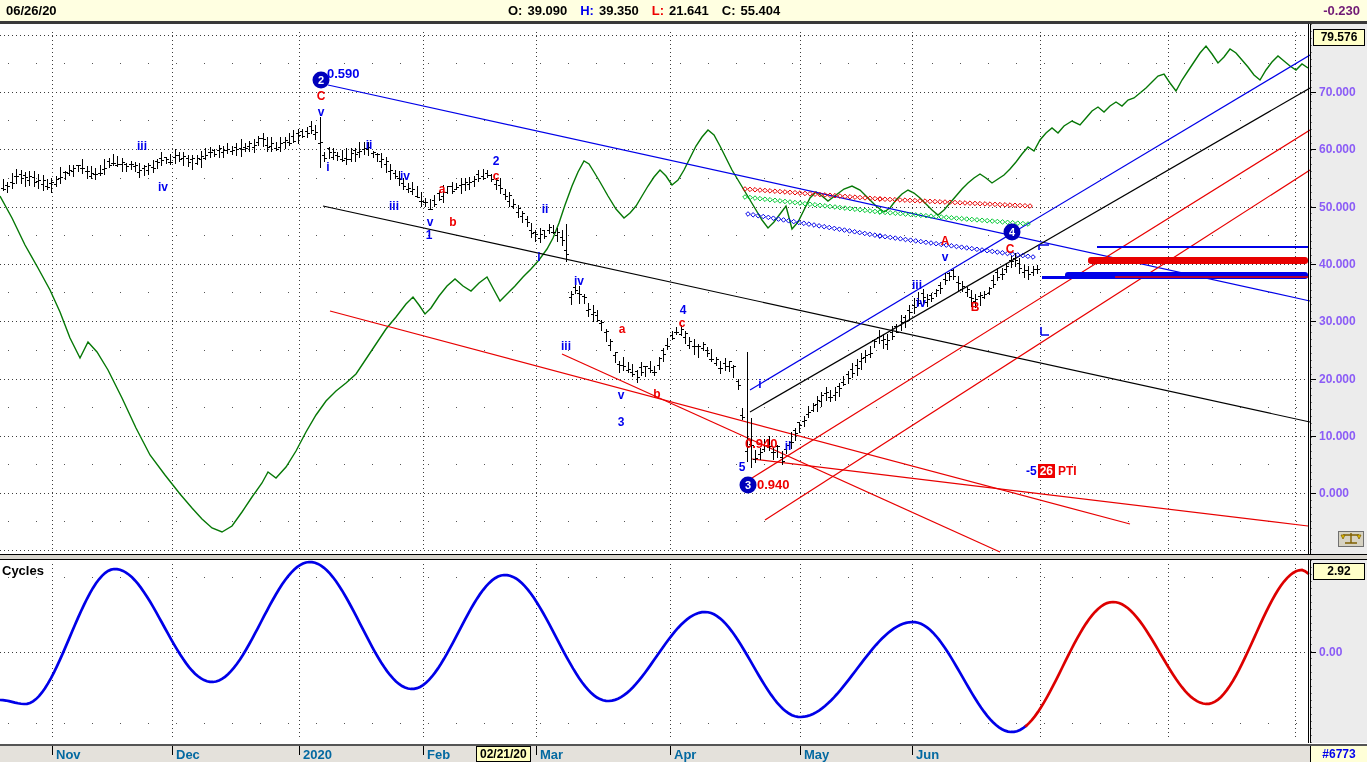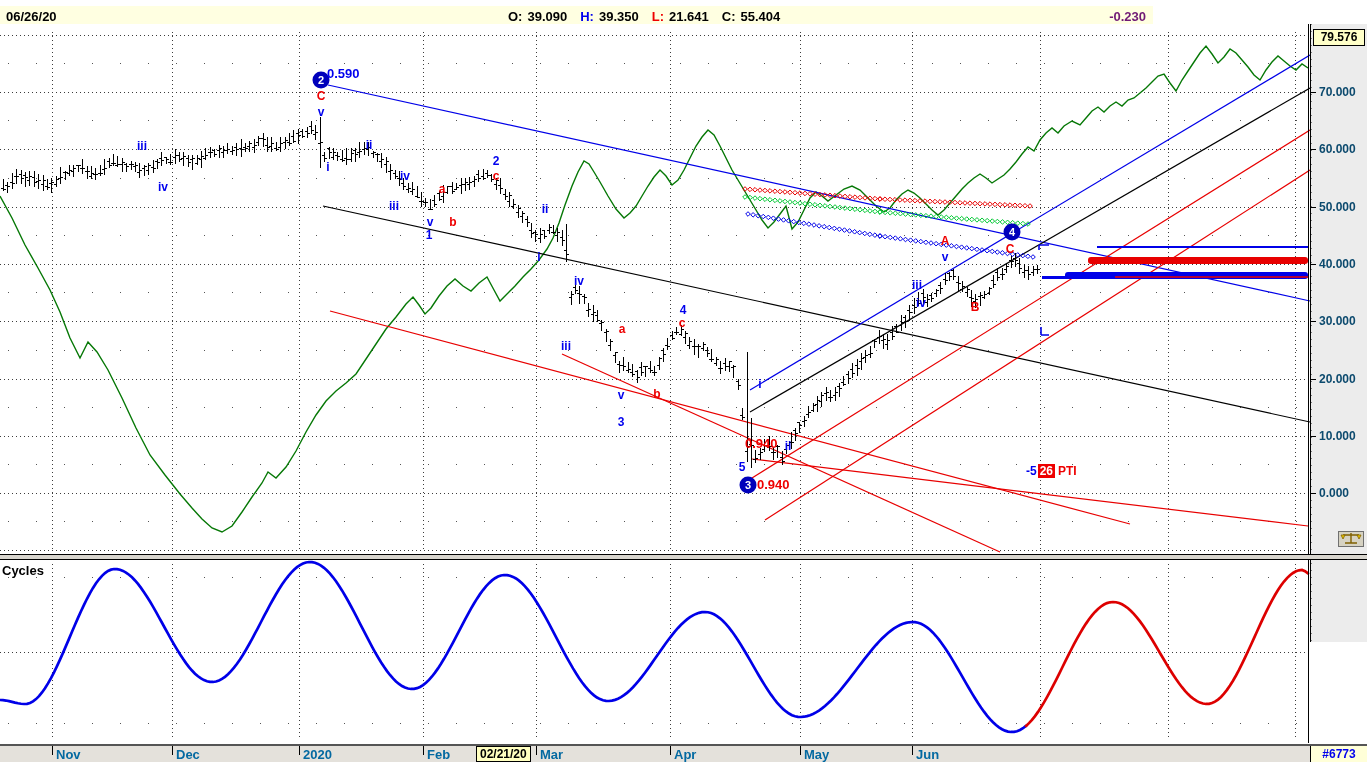--- a/index.html
+++ b/index.html
@@ -1,40 +1,40 @@
 <!DOCTYPE html>
 <html><head>
 <meta charset="utf-8">
 <style>
   html,body{margin:0;padding:0;background:#fff;}
   #app{position:relative;width:1367px;height:762px;background:#fff;overflow:hidden;
        font-family:"Liberation Sans",sans-serif;}
   
-  #titlebar{position:absolute;left:0;top:0;width:1153px;height:21px;background:#FFFFE1;
-            border-bottom:3px solid #3a3a3a;font:bold 13px "Liberation Sans",sans-serif;color:#000;margin-top:6px;}
+  #titlebar{position:absolute;left:0;top:0;width:1367px;height:21px;background:#FFFFE1;
+            border-bottom:3px solid #3a3a3a;font:bold 13px "Liberation Sans",sans-serif;color:#000;}
   #tb-date{position:absolute;left:6px;top:3px;}
   #tb-quote{position:absolute;left:508px;top:3px;display:flex;gap:13px;}
   .qgroup{display:flex;gap:5px;}
   .lbl-o,.lbl-c{color:#000}.lbl-h{color:#0000EE}.lbl-l{color:#EE0000}
   #tb-change{position:absolute;right:7px;top:3px;color:#701a75;}
   
   #main-plot{position:absolute;left:0;top:24px;width:1310px;height:530px;background:#fff;}
   #cycles-plot{position:absolute;left:0;top:560px;width:1310px;height:183px;background:#fff;}
   #splitter{position:absolute;left:0;top:554px;width:1367px;height:4px;background:#D8D5CE;
             border-top:1px solid #000;border-bottom:1px solid #000;}
   #cycles-title{position:absolute;left:2px;top:563px;font:bold 13px "Liberation Sans",sans-serif;color:#000;}
   
   .axis{position:absolute;left:1310px;width:57px;background:#ECECEC;border-left:1px solid #000;}
   #price-axis{top:24px;height:618px;}
   #cycles-axis{top:560px;height:183px;}
   .dotcol{position:absolute;left:0;top:0;bottom:0;width:1px;
           background:repeating-linear-gradient(to bottom,#808080 0 1px,transparent 1px 7px);}
   .topbox{position:absolute;left:2px;right:3px;height:15px;background:#FFFFC8;border:1px solid #000;
           font:bold 12px "Liberation Sans",sans-serif;text-align:center;line-height:15px;color:#000;}
-  .pxlabel{position:absolute;left:8px;font:bold 12px "Liberation Sans",sans-serif;color:#0c4a6e;
+  .pxlabel{position:absolute;left:8px;font:bold 12px "Liberation Sans",sans-serif;color:#8b5cf6;
            transform:translateY(-50%);}
   .pxtick{position:absolute;left:0;width:5px;height:1px;background:#000;}
   #scales-btn{position:absolute;left:27px;top:507px;width:26px;height:16px;background:#D6D2C2;
               border:1px solid #707070;padding:0;}
   
   #date-axis{position:absolute;left:0;top:744px;width:1367px;height:18px;background:#E4E1DB;
              border-top:2px solid #555;}
   .month{position:absolute;top:1px;font:bold 13px "Liberation Sans",sans-serif;color:#0369a1;}
   .mtick{position:absolute;top:0;width:1px;height:9px;background:#000;}
   #date-hl{position:absolute;top:0;height:14px;background:#FFFFC0;border:1px solid #000;
@@ -1102,20 +1102,26 @@
         <rect x="1240" y="163" width="1" height="1" fill="#555"></rect>
         <rect x="1268" y="163" width="1" height="1" fill="#555"></rect>
         <rect x="1296" y="163" width="1" height="1" fill="#555"></rect>
         <path d="M0 140 L3 140.14044702822343 L6 140.54206274515718 L9 141.1484414168699 L12 141.8744189609414 L15 142.61803398874986 L18 143.2748479794974 L21 143.7526133600877 L24 143.984229402629 L27 143.8355733925382 L30 142.97452332832404 L33 141.38516447583652 L36 139.0849101832581 L39 136.0989625179776 L42 132.4600361474652 L45 128.20799991053093 L48 123.38944000598235 L51 118.05714958448186 L54 112.26955033574131 L57 106.09005240826275 L60 99.58635967448265 L63 92.82972795297769 L66 85.89418431480442 L69 78.8557160274188 L72 71.79143802227156 L75 64.77874800748225 L78 57.8944784823525 L81 51.214054944425925 L84 44.81066951195237 L87 38.754479015724655 L90 33.11183634615861 L93 27.94456347714106 L96 23.309274131546317 L99 19.256753509441296 L102 15.83140187480626 L105 13.070748096951093 L108 11.00503847637026 L111 9.656905359943948 L114 9.041119176211055 L117 9.11849031756924 L120 9.739205956535216 L123 10.88592195733736 L126 12.547821167141592 L129 14.709226628675083 L132 17.349749463437774 L135 20.444481203206237 L138 23.964228755543218 L141 27.87578978683996 L144 32.14226592516536 L147 36.7234108284249 L150 41.57600983445184 L153 46.654287611728705 L156 51.91033996530666 L159 57.29458572462977 L162 62.75623445053361 L165 68.24376554946639 L168 73.70541427537023 L171 79.08966003469334 L174 84.34571238827141 L177 89.42399016554816 L180 94.2765891715751 L183 98.85773407483453 L186 103.12421021316004 L189 107.0357712444569 L192 110.55551879679365 L195 113.65025053656223 L198 116.2907733713248 L201 118.45217883285841 L204 120.11407804266253 L207 121.26079404346478 L210 121.88150968243076 L213 121.96917297204129 L216 121.50740082939478 L219 120.4956747309094 L222 118.94334482064016 L225 116.86475738094873 L228 114.27912224740328 L231 111.21033527581733 L234 107.686757502148 L237 103.74095303620925 L240 99.40938811152398 L243 94.732094072633 L246 89.75229741445014 L249 84.5160202927625 L252 79.0716551978619 L255 73.4695177220824 L258 67.76138155446085 L261 62 L264 56.23861844553903 L267 50.53048227791771 L270 44.9283448021381 L273 39.483979707237495 L276 34.24770258554986 L279 29.26790592736711 L282 24.59061188847602 L285 20.259046963790865 L288 16.31324249785189 L291 12.789664724182671 L294 9.72087775259672 L297 7.135242619051269 L300 5.056655179359836 L303 3.5043252690906 L306 2.4925991706052173 L309 2.0308270279587077 L312 2.120438625197721 L315 2.751492522840067 L318 3.9178945617769614 L321 5.609693411073863 L324 7.8124552394602915 L327 10.507386859688154 L330 13.671496065379984 L333 17.277787792426125 L336 21.2954944313542 L339 25.69033832572427 L342 30.42482421700788 L345 35.458559140913394 L348 40.748597045914835 L351 46.24980519382166 L354 51.91524921638745 L357 57.69659354279065 L360 63.54451378168312 L363 69.40911753950536 L366 75.2403700847965 L369 80.98852122688197 L372 86.60452976695842 L375 92.04048190031074 L378 97.25 L381 102.18863829442398 L384 106.81426206296942 L387 111.087407114592 L390 114.97161648238011 L393 118.43375146154108 L396 121.44427433714725 L399 123.97750038950448 L402 126.01181702712438 L405 127.52986817773467 L408 128.5187023641679 L411 128.96988320179878 L414 128.86996103676404 L417 128.18887833294377 L420 126.93122170172671 L423 125.10989640203002 L426 122.74359169607601 L429 119.85658907226934 L432 116.47851308426925 L435 112.6440273629795 L438 108.39247892078902 L441 103.76749439797891 L444 98.81653239435707 L447 93.59039647980285 L450 88.14271388089128 L453 82.52938519297982 L456 76.80801076445346 L459 71.03729963920591 L462 65.27646712240175 L465 59.58462715131543 L468 54.020185706340385 L471 48.640241486594505 L474 43.5 L477 38.652207080067456 L480 34.14660764226733 L483 30.029435233881713 L486 26.34293761524509 L489 23.124943240552966 L492 20.40847308673176 L495 18.221401813531088 L498 16.586171731794593 L501 15.519562514980407 L504 15.032519017006052 L507 15.117182068926695 L510 15.731196281018924 L513 16.86620757029209 L516 18.51271940671893 L519 20.65695558450966 L522 23.28097548629728 L525 26.362824190553624 L528 29.87671616630155 L531 33.793251018165165 L534 38.07965947664479 L537 42.70007757543499 L540 47.615846721772186 L543 52.78583714915453 L546 58.16679204613115 L549 63.713689481874326 L552 69.38011910033356 L555 75.11867043120992 L558 80.88132956879008 L561 86.61988089966633 L564 92.28631051812556 L567 97.83320795386885 L570 103.21416285084547 L573 108.3841532782277 L576 113.29992242456501 L579 117.9203405233551 L582 122.20674898183483 L585 126.12328383369857 L588 129.63717580944638 L591 132.71902451370283 L594 135.34304441549034 L597 137.48728059328107 L600 139.1337924297079 L603 140.26880371898108 L606 140.8828179310733 L609 140.97666282252544 L612 140.627094504576 L615 139.86126834678828 L618 138.68640850805411 L621 137.1135976264685 L624 135.15767227505773 L627 132.83708300604587 L630 130.17372030388742 L633 127.19270808887563 L636 123.9221667192412 L639 120.3929477273798 L642 116.63834279248204 L645 112.69376969487519 L648 108.5964382145172 L651 104.3849991252755 L654 100.09917959608242 L657 95.77940843828878 L660 91.46643473430981 L663 87.20094344510835 L666 83.02317162254121 L669 78.9725288469067 L672 75.08722547015918 L675 71.40391217163472 L678 67.95733422641422 L681 64.78000374766611 L684 61.9018929947556 L687 59.350151640197396 L690 57.14885066251395 L693 55.31875528089972 L696 53.87712907363459 L699 52.837571128028344 L702 52.20988775808564 L705 52 L708 52.25814761638685 L711 53.03005179157253 L714 54.30812146944629 L717 56.07978786368733 L720 58.32762806165931 L723 61.02953636472898 L726 64.158941680015 L729 67.68506882569432 L732 71.57324118013935 L735 75.78522169857263 L738 80.27958894361882 L741 85.01214443179344 L744 89.93634729000314 L747 95.00377194756425 L750 100.16458436270261 L753 105.36803210023379 L756 110.56294344090327 L759 115.69823061404668 L762 120.72339220468473 L765 125.58900979428086 L768 130.24723395110163 L771 134.6522547908546 L774 138.76075248001882 L777 142.53232325153215 L780 145.92987674331061 L783 148.9200007520991 L786 151.47328981559008 L789 153.5646343914716 L792 155.17346778956073 L795 156.283968428643 L798 156.8852154289857 L801 156.9816439809913 L804 156.7065873499887 L807 156.10333251666884 L810 155.1760735387462 L813 153.93125707434 L816 152.37753756234918 L819 150.5257170534909 L822 148.3886701103237 L825 145.98125429837796 L828 143.3202068906926 L831 140.42402850390852 L834 137.31285447492428 L837 134.00831487235382 L840 130.5333841160384 L843 126.91222125011609 L846 123.1700019801317 L849 119.33274364192812 L852 115.42712431920336 L855 111.48029736729654 L858 107.51970263270346 L861 103.57287568079664 L864 99.66725635807188 L867 95.8299980198683 L870 92.08777874988391 L873 88.4666158839616 L876 84.99168512764618 L879 81.68714552507572 L882 78.57597149609148 L885 75.6797931093073 L888 73.01874570162204 L891 70.61132988967631 L894 68.4742829465091 L897 66.62246243765071 L900 65.06874292565999 L903 63.823926461253905 L906 62.89666748333116 L909 62.293412650011305 L912 62.018356019008706 L915 62.11073279404627 L918 62.69086112279831 L921 63.76282142320042 L924 65.31690585677507 L927 67.3390403942359 L930 69.81091227207628 L933 72.71013583579179 L936 76.01045526783344 L939 79.68198236435774 L942 83.69146720742833 L945 88.00259928142236 L948 92.57633630668238 L951 97.37125781244708 L954 102.34394024704807 L957 107.44935022831885 L960 112.64125237287658 L963 117.87262801091447 L966 123.09610099455563 L969 128.26436674358547 L972 133.3306206430551 L975 138.24898191312207 L978 142.97490911249758 L981 147.465603512636 L984 151.68039668964866 L987 155.58111882384776 L990 159.13244437154378 L993 162.3022119786408 L996 165.0617157388382 L999 167.38596515876384 L1002 169.25391147575192 L1005 170.64863827869738 L1008 171.55751470569373 L1011 171.9723098310751 L1014 171.87426381368357 L1017 171.2154785831492 L1020 169.99793494797837 L1023 168.23222712554923 L1026 165.93371907650976" fill="none" stroke="#0000E8" stroke-width="2.7" stroke-linecap="round"></path>
         <path d="M1026 165.93371907650976 L1029 163.12241081828313 L1032 159.82276439883628 L1035 156.06349104496167 L1038 151.87730133716354 L1041 147.30062058495048 L1044 142.37327187914184 L1047 137.13812957904634 L1050 131.64074624962473 L1053 125.92895629477141 L1056 120.05245973562171 L1059 114.06238975555584 L1062 108.01086777482283 L1065 101.95054992621453 L1068 95.93416887804415 L1071 90.01407499116408 L1074 84.24178080255956 L1077 78.6675127991009 L1080 73.33977438160878 L1083 68.30492382201669 L1086 63.60677088595003 L1089 59.28619563063512 L1092 55.38079269509103 L1095 51.92454417774445 L1098 48.9475239478586 L1101 46.47563596365217 L1104 44.53038887408297 L1107 43.12870886555288 L1110 42.28279238201378 L1113 42 L1116 42.25613143048622 L1119 43.02195304313409 L1122 44.289772642447474 L1125 46.04685577950204 L1128 48.27555366145975 L1131 50.95348042257024 L1134 54.05373797608604 L1137 57.54518618859322 L1140 61.392755663027515 L1143 65.55779998866797 L1146 69.99848391997887 L1149 74.6702035852868 L1152 79.52603450456445 L1155 84.51720291626043 L1158 89.59357567899883 L1161 94.70416382739143 L1164 99.79763472406262 L1167 104.82282766364392 L1170 109.72926774981806 L1173 114.46767288384513 L1176 118.99044877218785 L1179 123.25216698119709 L1182 127.21002123710036 L1185 130.8242573880459 L1188 134.0585727095057 L1191 136.88048054226704 L1194 139.26163660045142 L1197 141.17812367200384 L1200 142.61069185201688 L1203 143.54495189589375 L1206 143.97151975024303 L1209 143.8535130236579 L1212 143.08620732798238 L1215 141.6689969885823 L1218 139.61581912816382 L1221 136.94686509799124 L1224 133.68838191220266 L1227 129.87241412955836 L1230 125.53648872100302 L1233 120.72324602211938 L1236 115.48002039975722 L1239 109.85837475664403 L1242 103.91359345174897 L1245 97.70413862312148 L1248 91.29107525983102 L1251 84.73747067696229 L1254 78.10777429934603 L1257 71.46718385335373 L1260 64.88100419974876 L1263 58.414005112956374 L1266 52.12978432247917 L1269 46.09014208042788 L1272 40.35447340579742 L1275 34.97918398227307 L1278 30.01713545374332 L1281 25.51712557259043 L1284 21.523408313082655 L1287 18.075258669165237 L1290 15.206586416515165 L1293 12.945602637198135 L1296 11.314542286387677 L1299 10.329445529484246 L1302 10 L1305 11.23463313526986 L1308 13.414213562373106" fill="none" stroke="#DD0000" stroke-width="2.7" stroke-linecap="round"></path>
         <line x1="1308.5" y1="0" x2="1308.5" y2="183" stroke="#000" stroke-width="1"></line>
       </svg>
   </div>
   <div id="cycles-title">Cycles</div>
 
+  <div id="cycles-axis" class="axis">
+    <div class="dotcol"></div>
+    <div class="topbox" style="top:3px">2.92</div>
+    <div id="cycles-zero-tick" class="pxtick" style="top: 92px;"></div>
+    <div id="cycles-zero" class="pxlabel" style="top: 92px;">0.00</div>
+  </div>
 
   <div id="date-axis">
     <div id="months">
         <div class="mtick" style="left: 52px;"></div>
         <div class="month" style="left: 56px;">Nov</div>
         <div class="mtick" style="left: 172px;"></div>
         <div class="month" style="left: 176px;">Dec</div>
         <div class="mtick" style="left: 299px;"></div>
         <div class="month" style="left: 303px;">2020</div>
         <div class="mtick" style="left: 423px;"></div>

